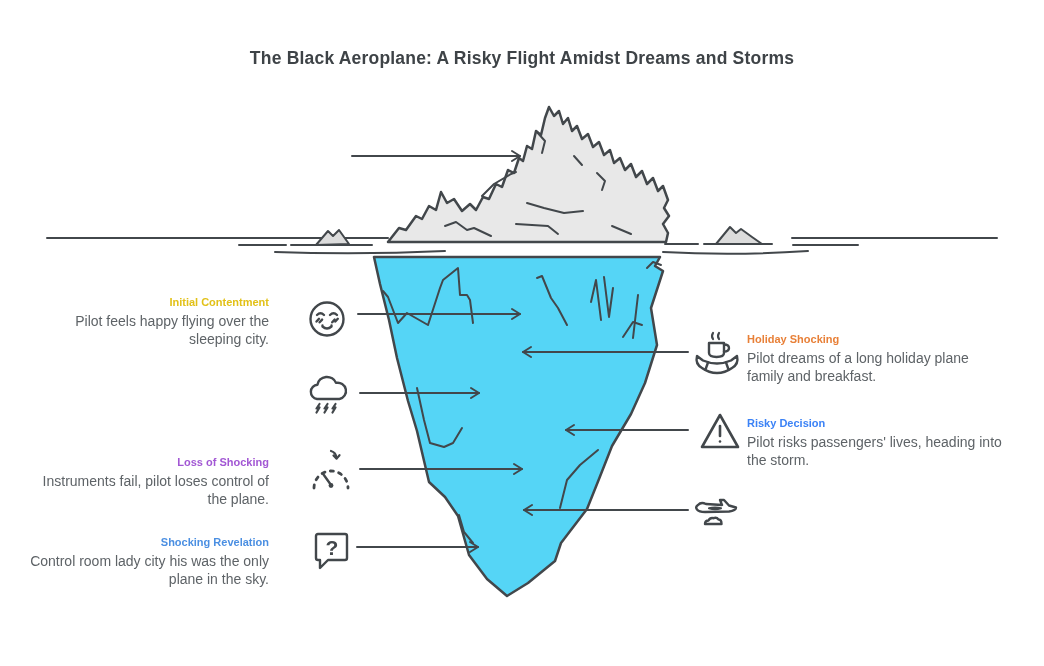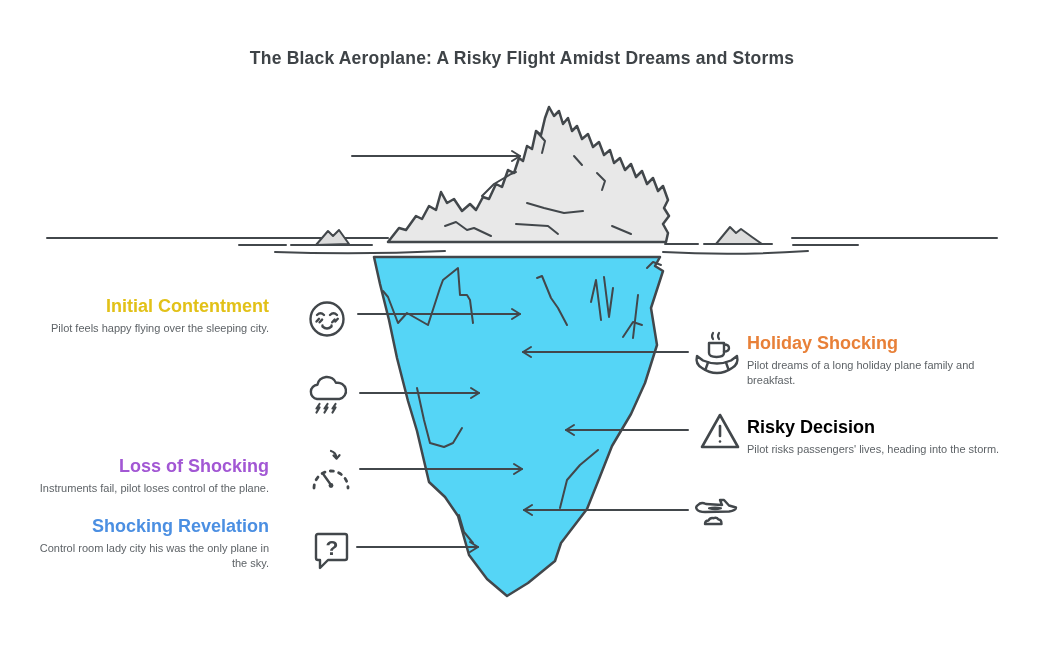--- a/index.html
+++ b/index.html
@@ -8,22 +8,22 @@
     font-family:"Liberation Sans", sans-serif;overflow:hidden;
   }
   .main-title{
     position:absolute;top:48px;left:0;width:1044px;text-align:center;
     font-size:17.5px;font-weight:bold;color:#3E4347;letter-spacing:.2px;
   }
   .scene{position:absolute;left:0;top:0;}
   .item{position:absolute;}
   .item.left{text-align:right;width:245px;right:747px;}
   .item.right{text-align:left;width:260px;left:747px;}
-  .item-title{font-size:18px;font-weight:bold;margin-bottom:4px;}
-  .item-desc{font-size:11px;color:#5E6367;line-height:1.32;}
+  .item-title{font-size:11px;font-weight:bold;margin-bottom:4px;}
+  .item-desc{font-size:14px;color:#5E6367;line-height:1.32;}
   .icn{position:absolute;}
   .icn svg{display:block;}
 </style>
 </head>
 <body>
 
 <div class="canvas">
 
   <div class="main-title">The Black Aeroplane: A Risky Flight Amidst Dreams and Storms</div>
 
@@ -155,21 +155,21 @@
   <div class="icn" style="left:306px;top:448px;">
     <svg width="48" height="48" viewBox="0 0 48 48" stroke="#42474B" fill="none" stroke-linecap="round" stroke-linejoin="round">
       <path d="M25,3 Q30,4.5 30.5,10" stroke-width="2.2"></path>
       <path d="M27.5,7.5 L30.6,10.6 L33.5,7.2" stroke-width="2.2"></path>
       <path d="M8,40 A17,17 0 1 1 42,40" stroke-width="2.8" stroke-dasharray="3.2 5.4"></path>
       <line x1="25" y1="37" x2="17.5" y2="26.5" stroke-width="2.4"></line>
       <circle cx="25" cy="37.5" r="2.4" fill="#42474B" stroke="none"></circle>
     </svg>
   </div>
 
-  <div class="item left" style="top:516px;text-align:right;">
+  <div class="item left" style="top:536px;text-align:right;">
     <div class="item-title" style="color: rgb(75, 143, 226);">Shocking Revelation</div>
     <div class="item-desc">Control room lady city his was the only plane in the sky.</div>
   </div>
   <div class="icn" style="left:310px;top:530px;">
     <svg width="42" height="44" viewBox="0 0 42 44" stroke="#42474B" stroke-width="2.4" fill="none" stroke-linecap="round" stroke-linejoin="round">
       <path d="M8,4 L35,4 Q37,4 37,6 L37,28 Q37,30 35,30 L18,30 L10,38 L10,30 L8,30 Q6,30 6,28 L6,6 Q6,4 8,4 Z"></path>
       <text x="22" y="25" text-anchor="middle" font-size="21" font-weight="bold" fill="#42474B" stroke="none" font-family="Liberation Sans, sans-serif">?</text>
     </svg>
   </div>
 
@@ -183,21 +183,21 @@
       <path d="M26,5 Q24,8 26,11" stroke-width="2.2"></path>
       <path d="M16,15 L31,15 L31,25 Q31,29 23.5,29 Q16,29 16,25 Z"></path>
       <path d="M31,16.5 Q36,16.5 36,20 Q36,23.5 31,23.5"></path>
       <path d="M4,28 Q2,36 9,40 Q16,45 24,45 Q32,45 39,40 Q46,36 44,28 L38,32.5 Q24,38.5 10,32.5 Z"></path>
       <path d="M15,34.5 L12.5,41.5"></path>
       <path d="M33,34.5 L35.5,41.5"></path>
     </svg>
   </div>
 
   <div class="item right" style="top:417px;">
-    <div class="item-title" style="color: #000000;">Risky Decision</div>
+    <div class="item-title" style="color: #3b82f6;">Risky Decision</div>
     <div class="item-desc">Pilot risks passengers' lives, heading into the storm.</div>
   </div>
   <div class="icn" style="left:698px;top:410px;">
     <svg width="44" height="42" viewBox="0 0 44 42" stroke="#42474B" stroke-width="2.6" fill="none" stroke-linecap="round" stroke-linejoin="round">
       <path d="M22,5 L40,37 L4,37 Z"></path>
       <line x1="22" y1="16" x2="22" y2="26"></line>
       <circle cx="22" cy="31.5" r="1.3" fill="#42474B" stroke="none"></circle>
     </svg>
   </div>
 

